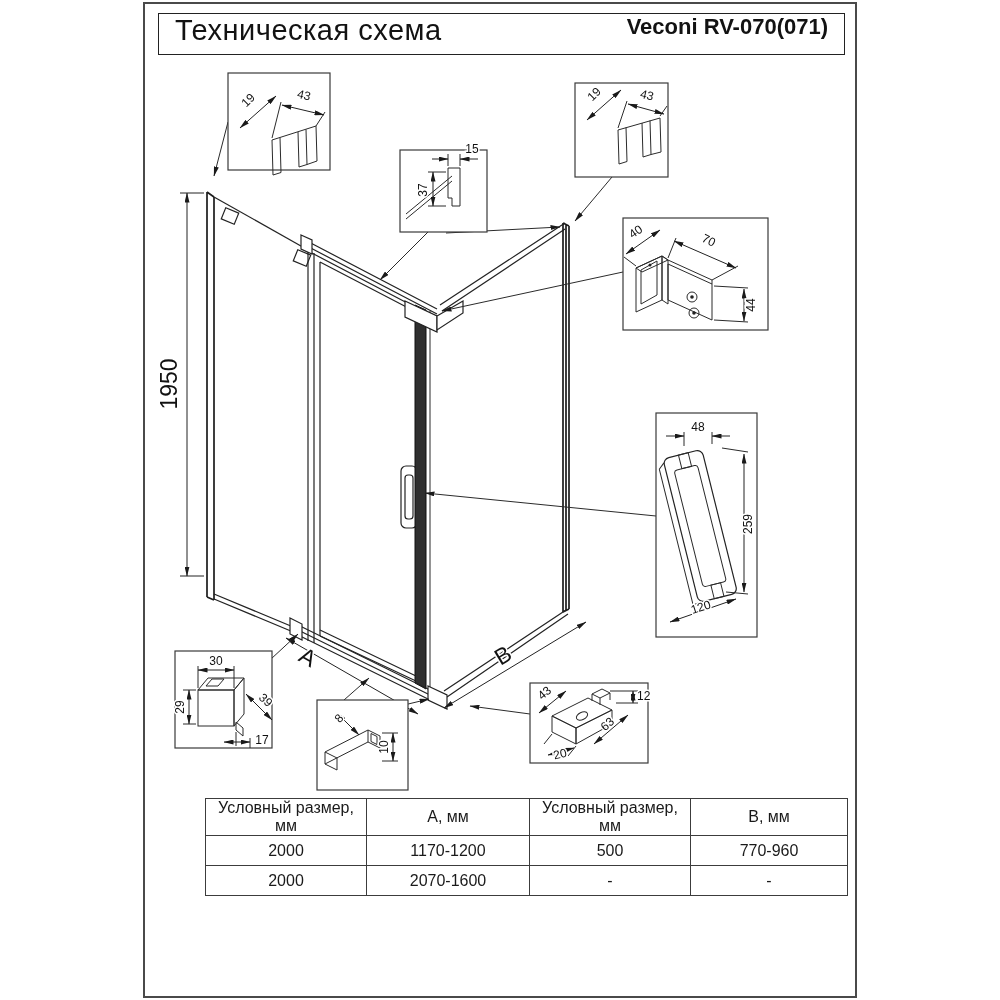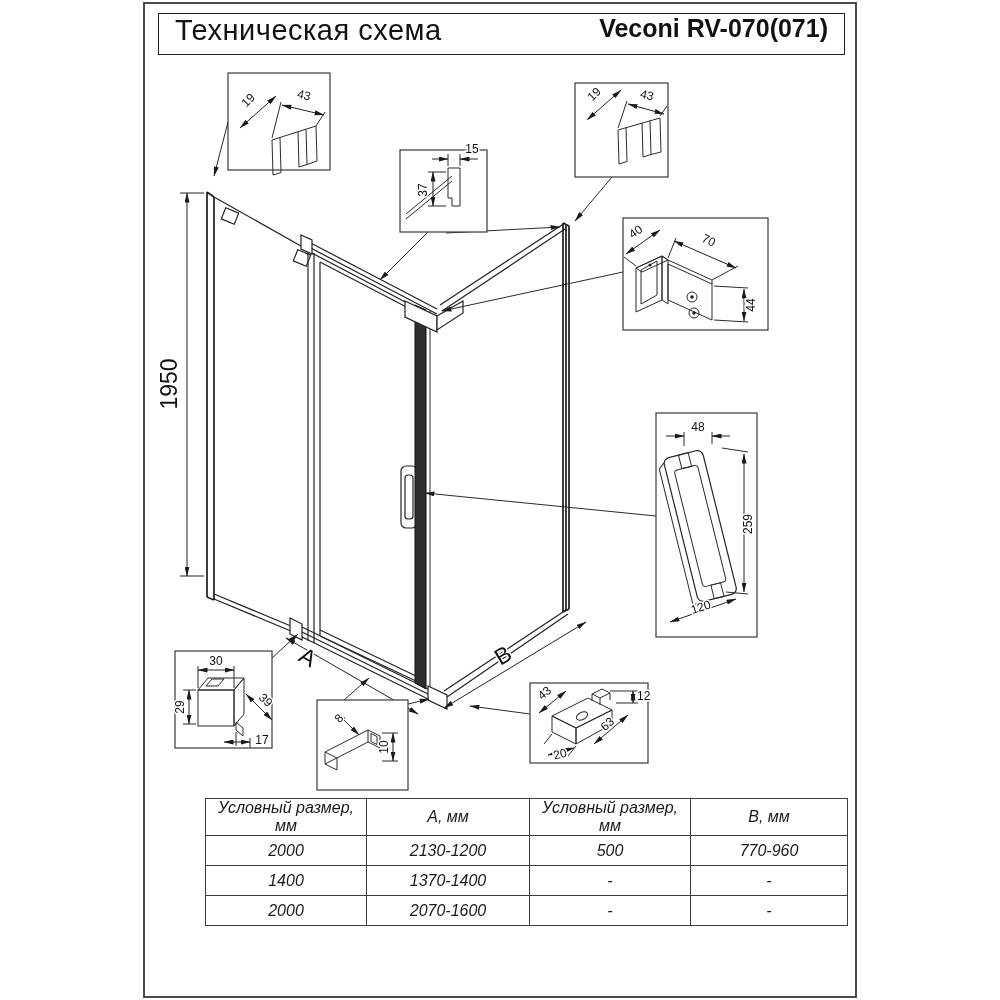--- a/index.html
+++ b/index.html
@@ -14,23 +14,23 @@
   svg .box{fill:#ffffff;stroke:#3a3a3a;stroke-width:1.2;}
   svg .dim{stroke:#222;stroke-width:1;fill:none;}
   svg text{font-family:"Liberation Sans",sans-serif;fill:#111;
            paint-order:stroke;stroke:#ffffff;stroke-width:3px;}
   svg text.dimlab{font-size:12px;text-anchor:middle;}
   svg text.biglab{font-size:23px;text-anchor:middle;}
   .titlebar{position:absolute;left:158px;top:13px;width:687px;height:42px;
             border:1.6px solid #222;background:#fff;box-sizing:border-box;
             display:flex;align-items:flex-start;justify-content:space-between;padding:0 16px;}
   .titlebar .t-left{font-size:29px;letter-spacing:.5px;color:#121212;}
-  .titlebar .t-right{font-size:25px;font-weight:bold;color:#121212;}
+  .titlebar .t-right{font-size:22px;font-weight:bold;color:#121212;}
   table.spec{position:absolute;left:205px;top:798px;border-collapse:collapse;
-             table-layout:fixed;background:#fff;font-style:italic;}
+             table-layout:fixed;background:#fff;}
   table.spec td{border:1px solid #3c3c3c;height:29px;text-align:center;
                 font-size:16px;color:#1a1a1a;padding:0;}
   table.spec tr.hdr td{height:29px;}
   table.spec{border:1.5px solid #333;}
 </style>
 </head>
 <body>
 
 <div class="page">
 
@@ -242,29 +242,23 @@
 <table class="spec">
   <tbody>
         <tr class="hdr">
     <td style="width:160px">Условный размер, мм</td>
     <td style="width:162px">А, мм</td>
     <td style="width:160px">Условный размер, мм</td>
     <td style="width:156px">В, мм</td>
   </tr>
   <tr>
     <td>2000</td>
-    <td>2130-1200</td>
+    <td>1170-1200</td>
     <td>500</td>
     <td>770-960</td>
-  </tr>
-  <tr>
-    <td>1400</td>
-    <td>1370-1400</td>
-    <td>-</td>
-    <td>-</td>
   </tr>
   <tr>
     <td>2000</td>
     <td>2070-1600</td>
     <td>-</td>
     <td>-</td>
   </tr>
 </tbody>
     </table>
 

